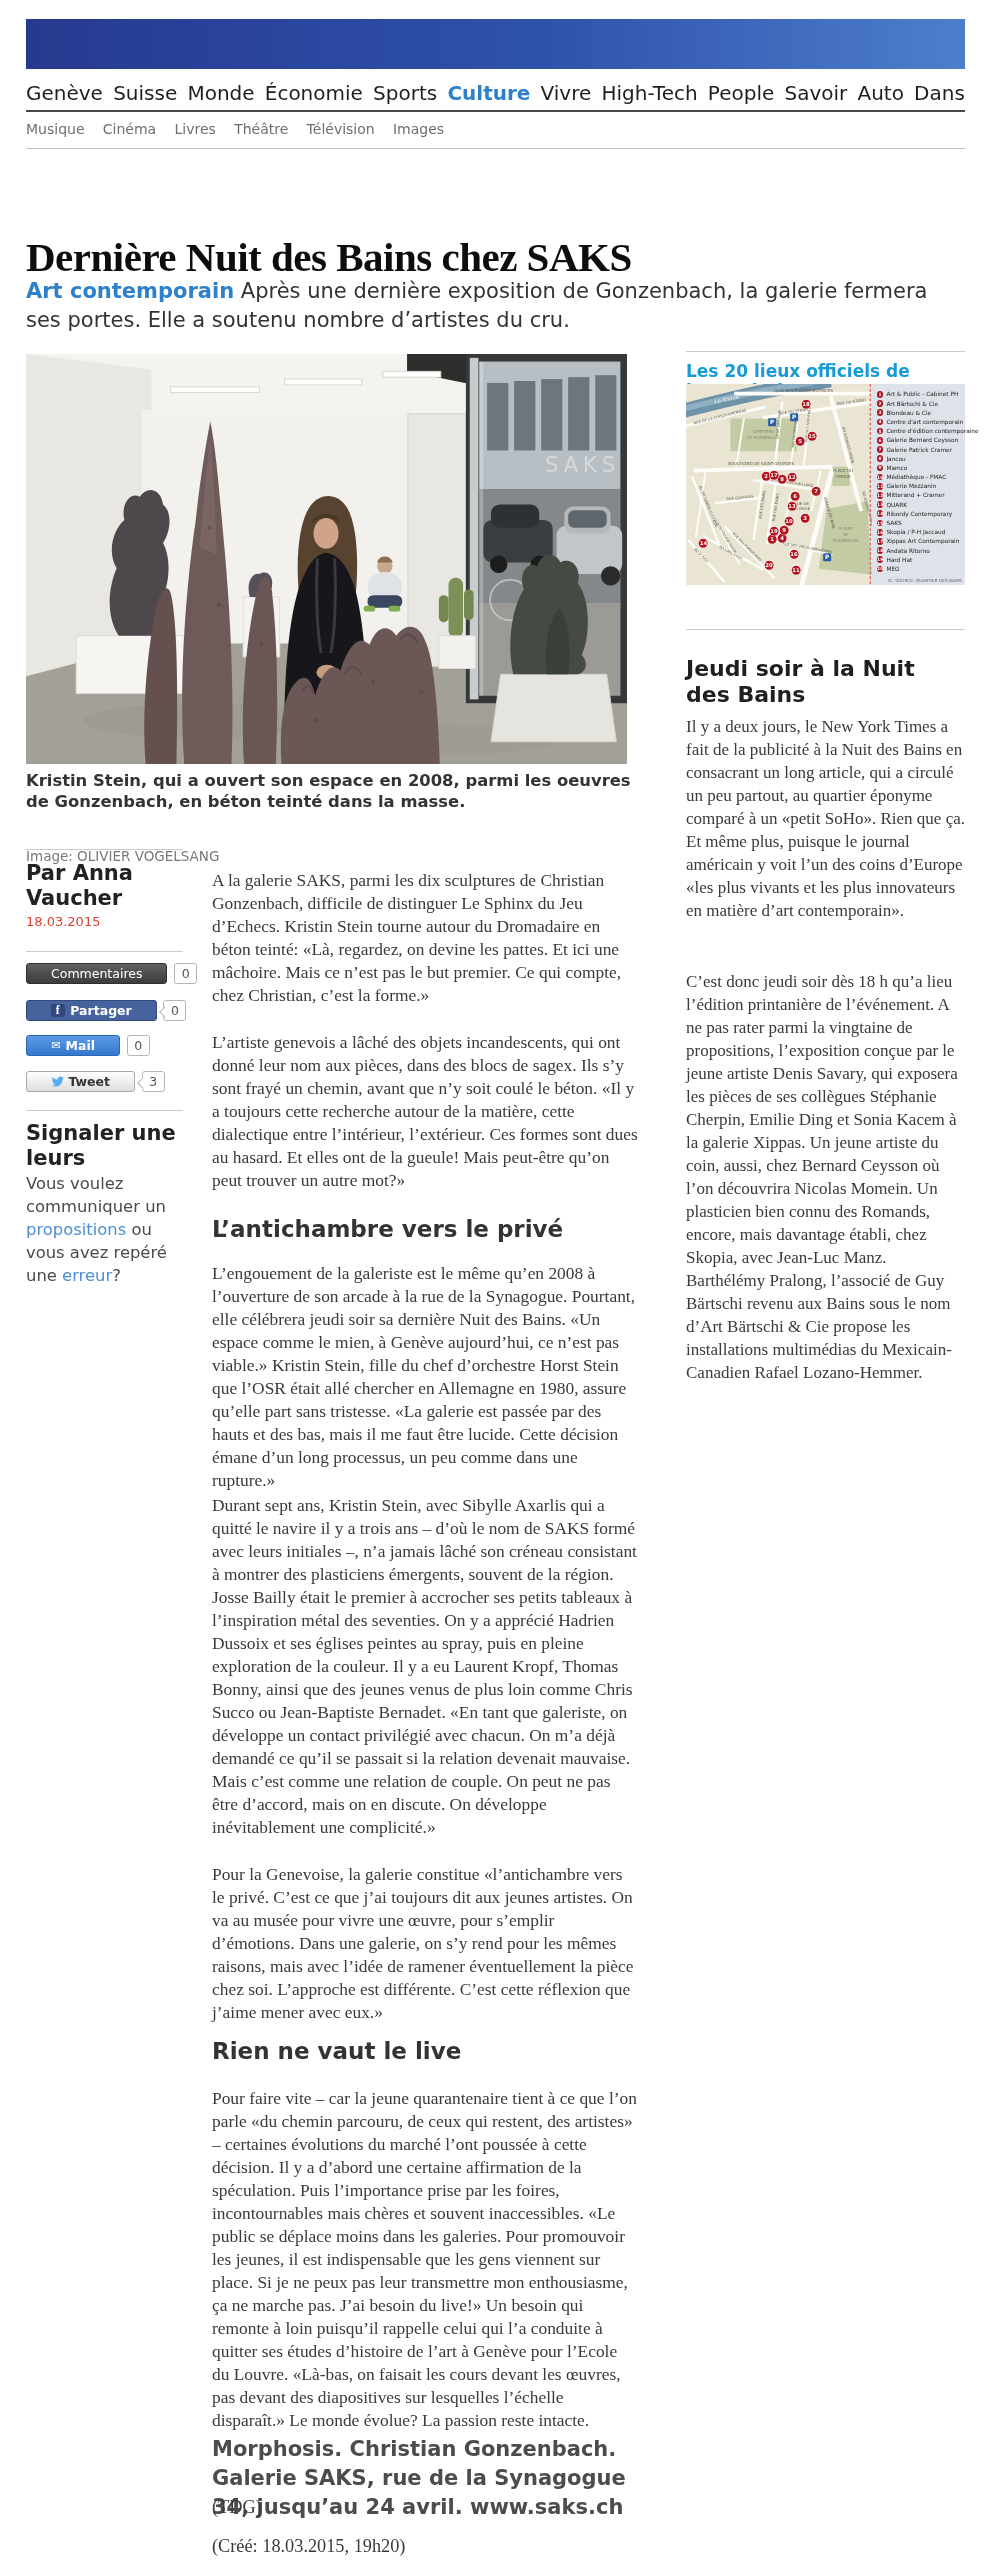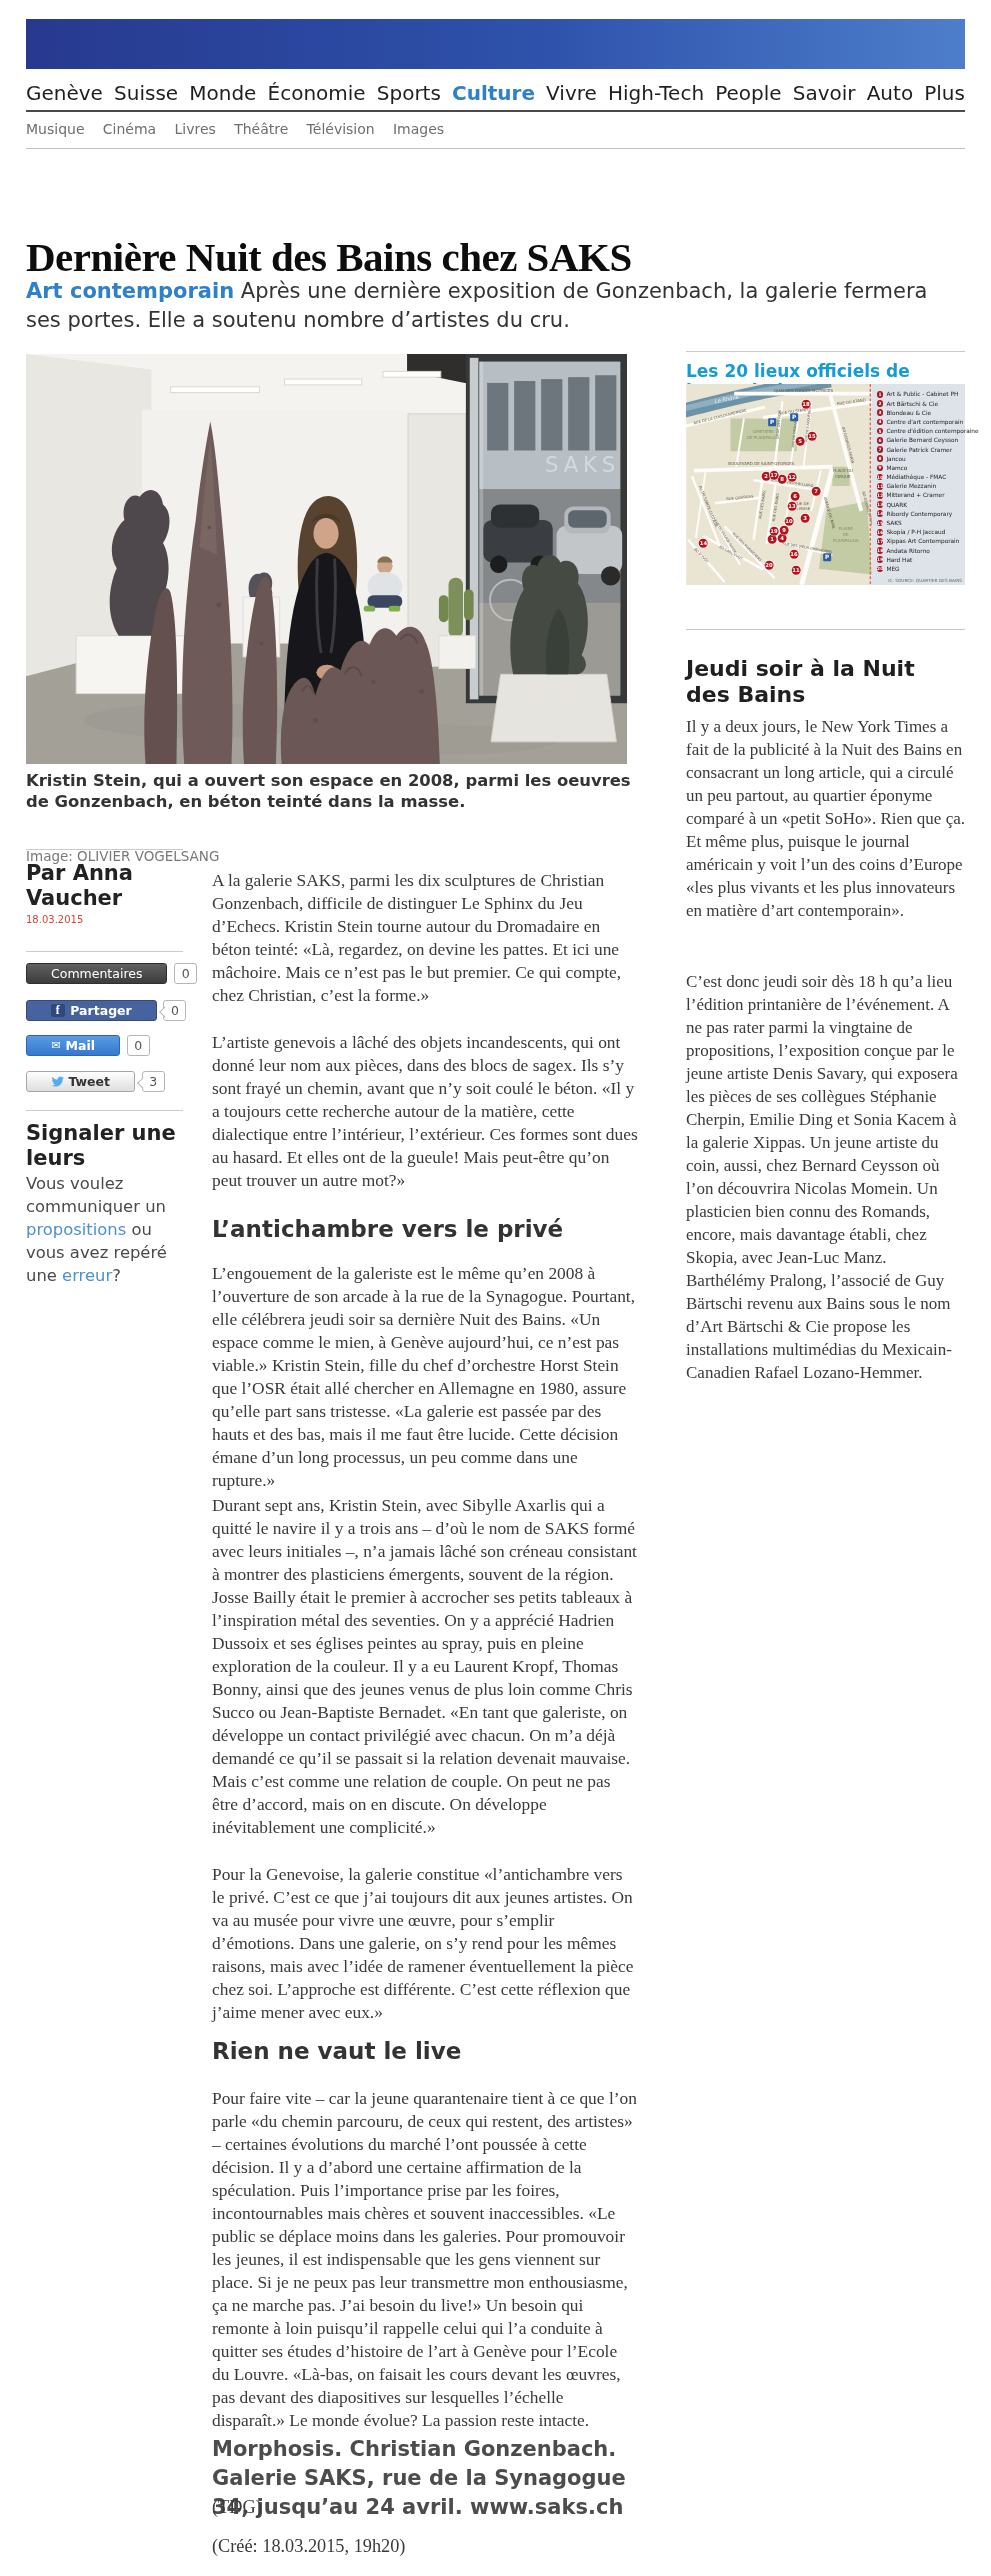--- a/index.html
+++ b/index.html
@@ -28,21 +28,21 @@
 
   
   .photo{left:26px;top:354px;width:601px;height:410px;background:#ddd;}
   .photo svg{display:block;width:100%;height:100%;}
   .caption{left:26px;top:770px;width:609px;font-size:16.4px;font-weight:bold;color:#333;line-height:21px;}
   .credit{left:26px;top:816px;font-size:13.5px;color:#787878;margin-top:32px;}
 
   
   .rail-rule{left:26px;width:157px;height:1px;background:#cccccc;}
   .byline{left:26px;top:861px;width:157px;font-size:21px;font-weight:bold;line-height:25px;color:#222;}
-  .date{left:26px;top:914px;font-size:10px;color:#d94330;text-align:center;}
+  .date{left:26px;top:914px;font-size:13px;color:#d94330;text-align:center;}
   .share-row{left:26px;display:flex;align-items:center;gap:6.7px;height:23px;}
   .btn{height:21px;display:inline-flex;align-items:center;border-radius:2.9px;
     font-size:12.5px;padding:0 24px;box-sizing:border-box;cursor:pointer;white-space:nowrap;}
   .btn-comments{background:linear-gradient(#606060,#3c3c3c);color:#fff;border:1px solid #2f2f2f;}
   .btn-fb{background:#47639e;border:1px solid #35497a;color:#fff;font-weight:bold;gap:5.8px;}
   .fb-f{width:13.5px;height:13.5px;background:#32487c;border-radius:1.9px;color:#fff;
     font-family:"Liberation Serif",serif;font-weight:bold;font-size:11.6px;line-height:13.5px;
     text-align:center;display:inline-block;}
   .btn-mail{background:linear-gradient(#5b9be2,#3478cf);border:1px solid #2a66b5;color:#fff;font-weight:bold;gap:4.8px;}
   .mail-env{font-size:11.6px;line-height:1;}
@@ -112,21 +112,21 @@
   <a class="nav-item">Vivre</a>
 
   <a class="nav-item">High-Tech</a>
 
   <a class="nav-item">People</a>
 
   <a class="nav-item">Savoir</a>
 
   <a class="nav-item">Auto</a>
 
-  <a class="nav-item">Plus</a>
+  <a class="nav-item">Dans</a>
 </nav>
 <div class="abs nav-rule"></div>
 <nav class="abs subnav">
   <a class="subnav-item">Musique</a>
 
   <a class="subnav-item">Cinéma</a>
 
   <a class="subnav-item">Livres</a>
 
   <a class="subnav-item">Théâtre</a>

